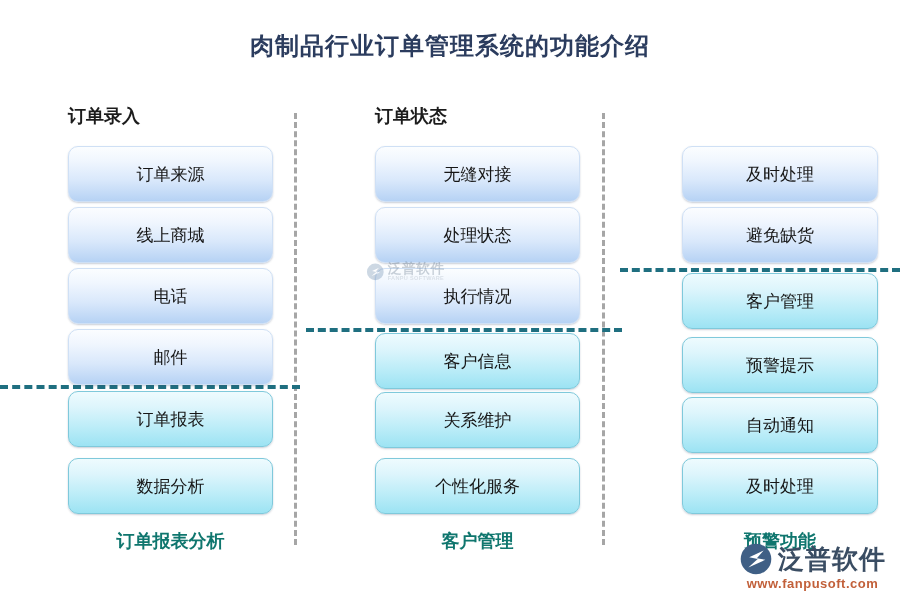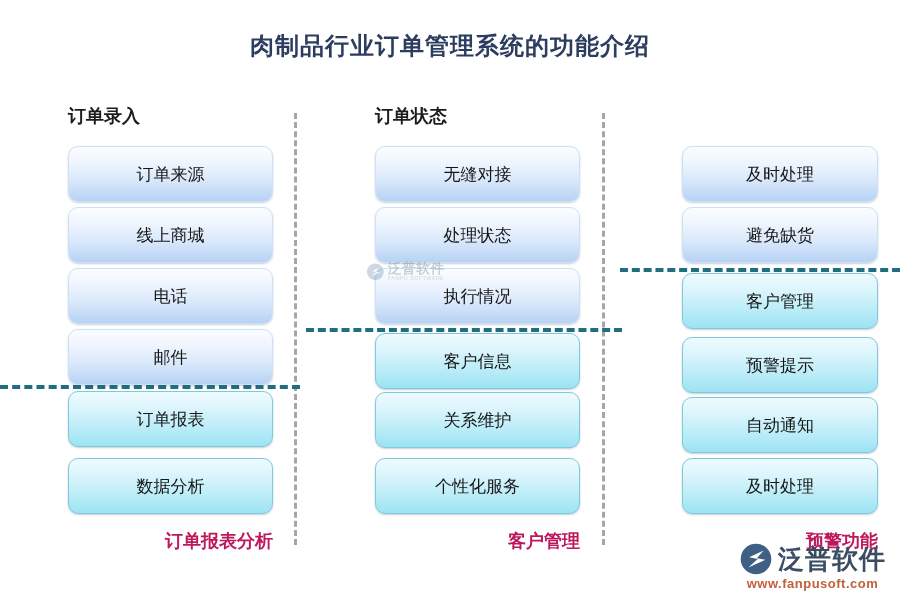--- a/index.html
+++ b/index.html
@@ -39,24 +39,24 @@
     text-align:left;
     font-size:18px;
     font-weight:bold;
     color:#1c1c1c;
     white-space:nowrap;
   }
   .col-foot{
     position:absolute;
     left:0; width:100%;
     top:529px;
-    text-align:right;
+    text-align:center;
     font-size:18px;
     font-weight:bold;
-    color:#be185d;
+    color:#0f766e;
     white-space:nowrap;
   }
 
   
   .box{
     position:absolute;
     left:0;
     width:100%;
     height:56px;
     border-radius:10px;

